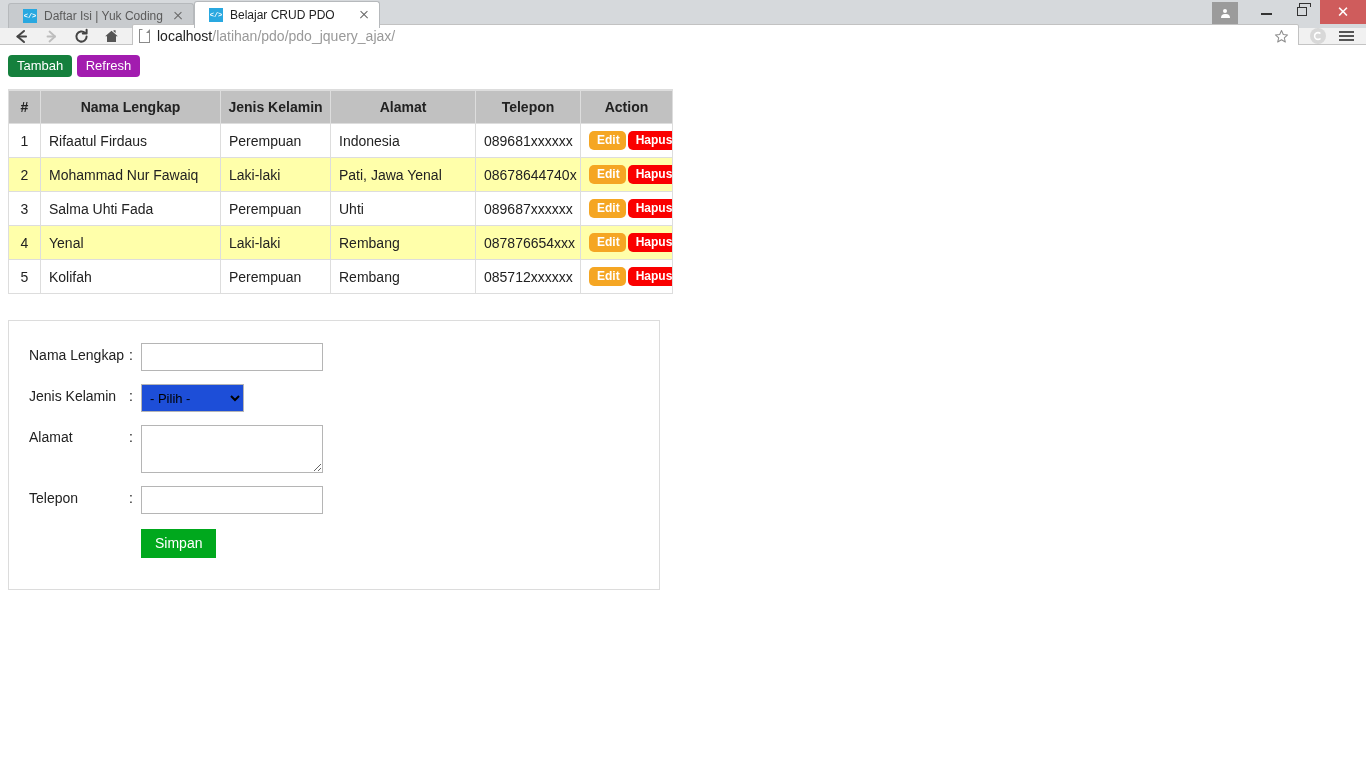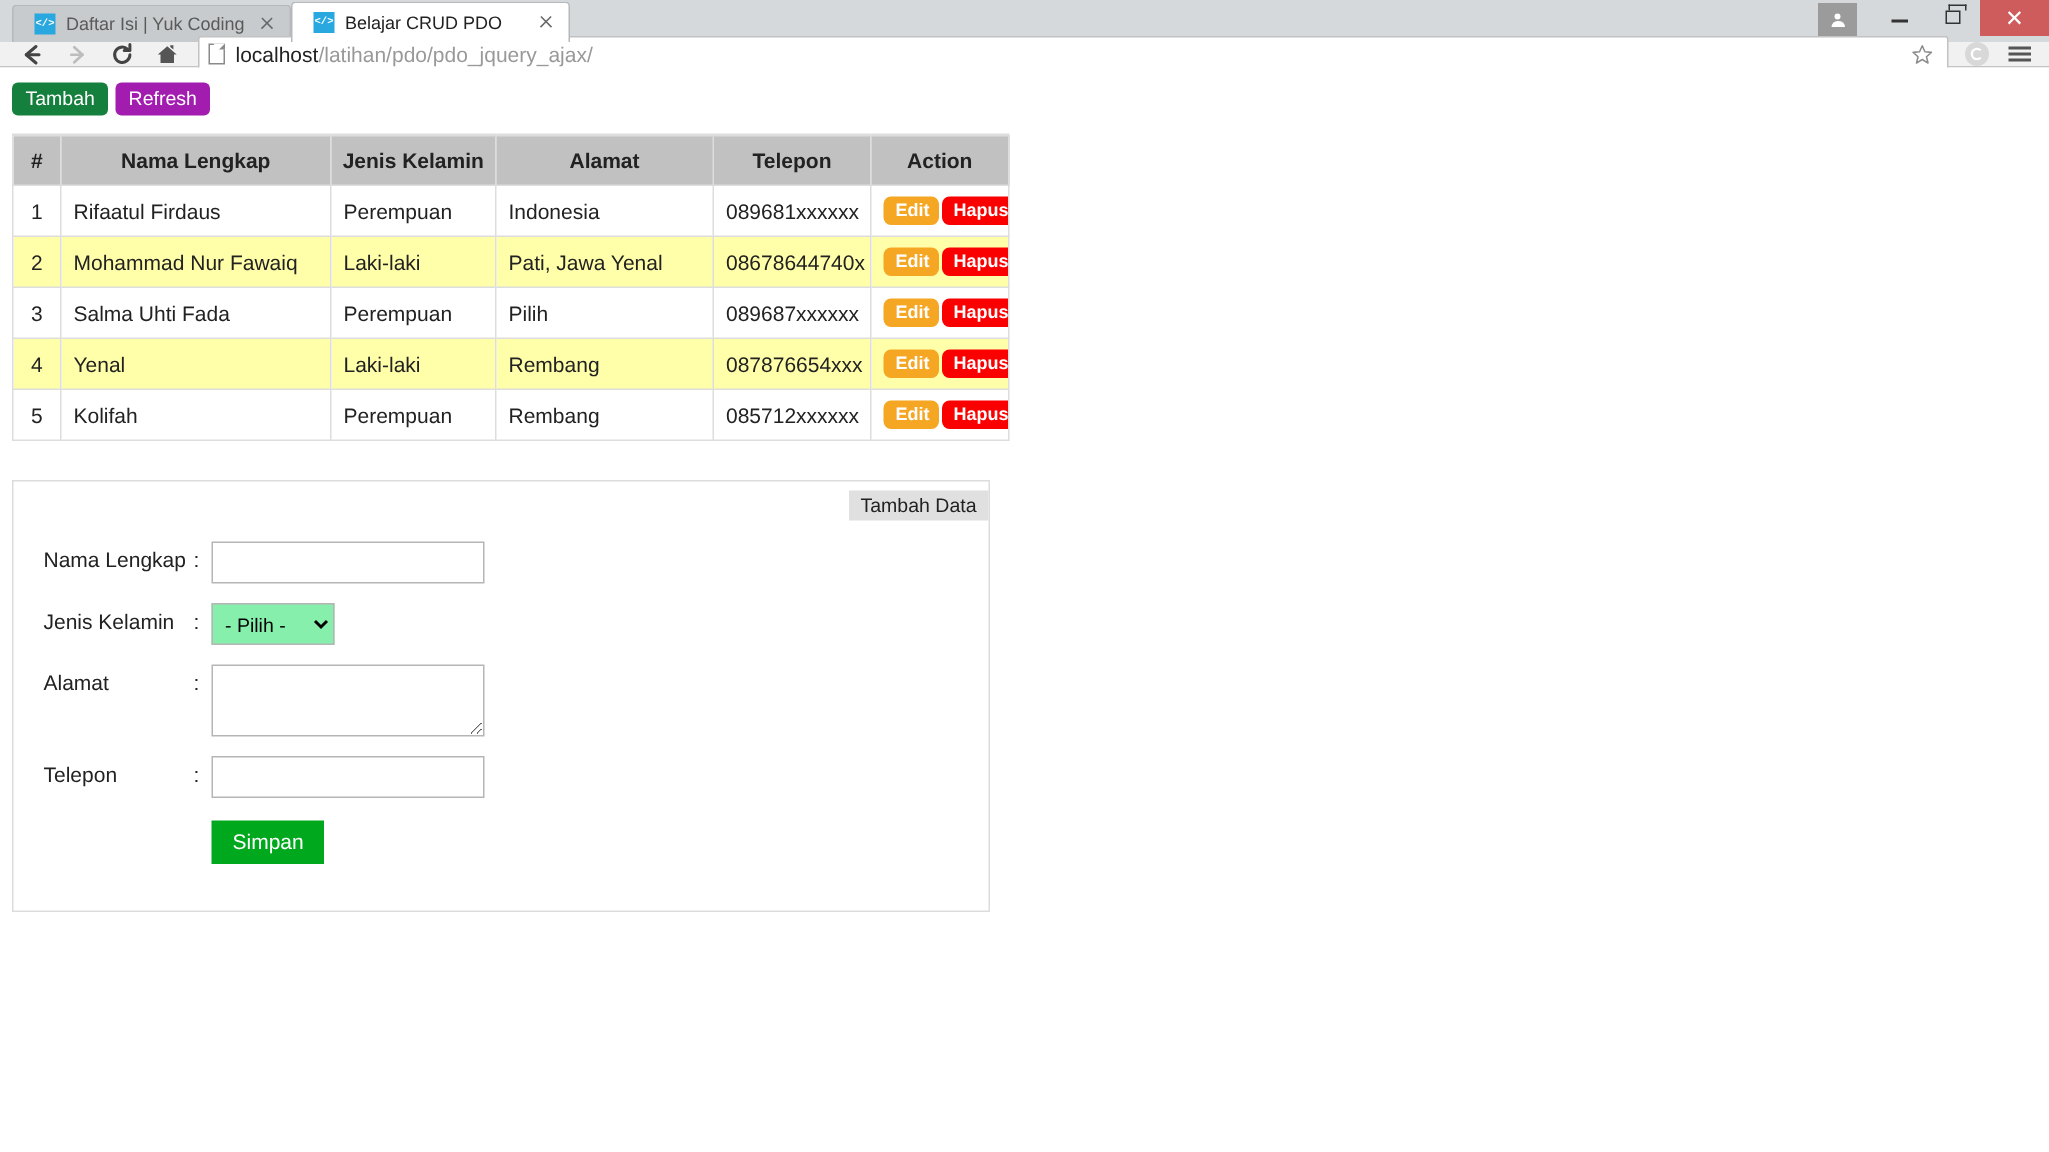--- a/index.html
+++ b/index.html
@@ -316,23 +316,23 @@
   input.ftext {
     width: 182px; height: 28px;
     border: 1px solid #b5b5b5;
     background: #fff;
     font-size: 13px;
     padding: 2px 5px;
     font-family: "Liberation Sans", sans-serif;
     outline: none;
   }
   select.fsel {
-    width: 82px; height: 28px;
+    width: 103px; height: 28px;
     border: 1px solid #b5b5b5;
-    background: #86efac;
+    background: #1d4ed8;
     font-size: 13px;
     padding: 2px 4px;
     font-family: "Liberation Sans", sans-serif;
     outline: none;
   }
   textarea.farea {
     width: 182px; height: 48px;
     border: 1px solid #b5b5b5;
     background: #fff;
     font-size: 13px;
@@ -486,21 +486,21 @@
           <td>Pati, Jawa Yenal</td>
           <td>08678644740x</td>
           <td class="c-act">
             <span class="tiny-btn tb-edit">Edit</span><span class="tiny-btn tb-hapus">Hapus</span>
           </td>
         </tr>
         <tr>
           <td class="c-num">3</td>
           <td>Salma Uhti Fada</td>
           <td>Perempuan</td>
-          <td>Pilih</td>
+          <td>Uhti</td>
           <td>089687xxxxxx</td>
           <td class="c-act">
             <span class="tiny-btn tb-edit">Edit</span><span class="tiny-btn tb-hapus">Hapus</span>
           </td>
         </tr>
         <tr class="striped">
           <td class="c-num">4</td>
           <td>Yenal</td>
           <td>Laki-laki</td>
           <td>Rembang</td>
@@ -516,23 +516,20 @@
           <td>Rembang</td>
           <td>085712xxxxxx</td>
           <td class="c-act">
             <span class="tiny-btn tb-edit">Edit</span><span class="tiny-btn tb-hapus">Hapus</span>
           </td>
         </tr>
       </tbody>
     </table>
 
     <div class="panel">
-      <div class="panel-head">
-        <span class="tag">Tambah Data</span>
-      </div>
 
       <div class="form-body">
 
         <div class="frow">
           <div class="flabel">Nama Lengkap</div>
           <div class="fcolon">:</div>
           <input class="ftext" type="text" value="" style="">
         </div>
 
         <div class="frow">

